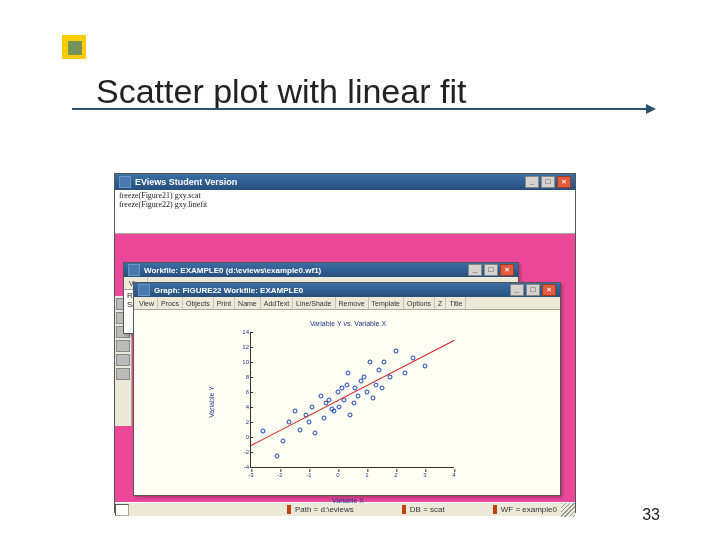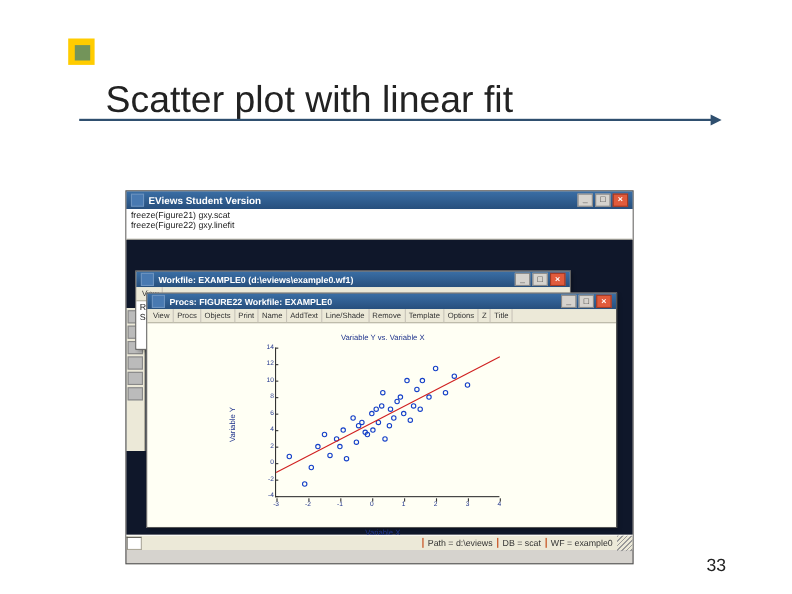--- a/index.html
+++ b/index.html
@@ -15,25 +15,25 @@
 
   
   .eviews { position: absolute; top: 173px; left: 114px; width: 462px; height: 340px; background: #d6d3ce; border: 1px solid #555; font-size: 9px; }
   .titlebar { height: 16px; background: linear-gradient(#3a6ea5,#274f7d); color: #fff; display: flex; align-items: center; padding: 0 4px; font-size: 9px; font-weight: bold; }
   .titlebar .spacer { flex: 1; }
   .winbtn { width: 14px; height: 12px; margin-left: 2px; display: inline-flex; align-items: center; justify-content: center; font-size: 8px; line-height: 1; background: #d6d3ce; color: #222; border: 1px solid #888; }
   .winbtn.close { background: #e15b3c; color: #fff; border-color: #a03a24; }
   .ticon { width: 12px; height: 12px; margin-right: 4px; background: #4879b1; border: 1px solid #fff3; }
 
   .menubar { height: 14px; background: #ece9d8; border-bottom: 1px solid #aca899; display: flex; align-items: center; font-size: 8px; color: #222; padding: 0 2px; gap: 6px; }
-  .cmdarea { height: 28px; background: #fff; border-bottom: 1px solid #aca899; font-family: Liberation Sans, sans-serif; font-size: 8px; padding: 1px 4px; color: #222; line-height: 1.15; white-space: pre; overflow: hidden; }
-
-  .mdi { position: relative; width: 100%; height: calc(100% - 16px - 14px - 26px - 14px); background: #0f172a; }
+  .cmdarea { height: 44px; background: #fff; border-bottom: 1px solid #aca899; font-family: Liberation Serif, serif; font-size: 8px; padding: 1px 4px; color: #222; line-height: 1.15; white-space: pre; overflow: hidden; }
+
+  .mdi { position: relative; width: 100%; height: calc(100% - 16px - 14px - 26px - 14px); background: #ec4899; }
   .statusbar { height: 14px; background: #ece9d8; border-top: 1px solid #fff; display: flex; align-items: center; font-size: 8px; color: #333; }
-  .statusbar .scell { padding: 0 4px; border-left: 1px solid #c2410c; }
+  .statusbar .scell { padding: 0 4px; border-left: 4px solid #c2410c; margin-left: 44px; }
   .statusbar .scell:first-child { border-left: none; }
   .statusbar .grab { width: 14px; height: 14px; margin-left: auto; background: repeating-linear-gradient(135deg,#999 0 1px,transparent 1px 3px); }
   .statusbar .hole { width: 14px; height: 12px; background: #fff; border: 1px inset #aca899; margin-right: 2px; }
 
   .child { position: absolute; background: #d6d3ce; border: 1px solid #555; box-shadow: 2px 2px 3px rgba(0,0,0,.25); }
   .child .titlebar { height: 14px; font-size: 8px; }
   .child .toolbar { height: 13px; background: #ece9d8; border-bottom: 1px solid #aca899; display: flex; align-items: center; font-size: 7px; padding: 0 2px; }
   .tbtn { padding: 0 3px; border-right: 1px solid #c8c4b8; height: 100%; display: flex; align-items: center; color: #333; }
 
   
@@ -104,21 +104,21 @@
       </div>
       <div class="wbody">
         <div>Range:</div>
         <div>Sample:</div>
       </div>
     </div>
 
     <div class="child graph">
       <div class="titlebar">
         <span class="ticon"></span>
-        <span>Procs: FIGURE22   Workfile: EXAMPLE0</span>
+        <span>Graph: FIGURE22   Workfile: EXAMPLE0</span>
         <span class="spacer"></span>
         <span class="winbtn">_</span>
         <span class="winbtn">□</span>
         <span class="winbtn close">×</span>
       </div>
       <div class="toolbar">
         <span class="tbtn">View</span>
         <span class="tbtn">Procs</span>
         <span class="tbtn">Objects</span>
         <span class="tbtn">Print</span>

